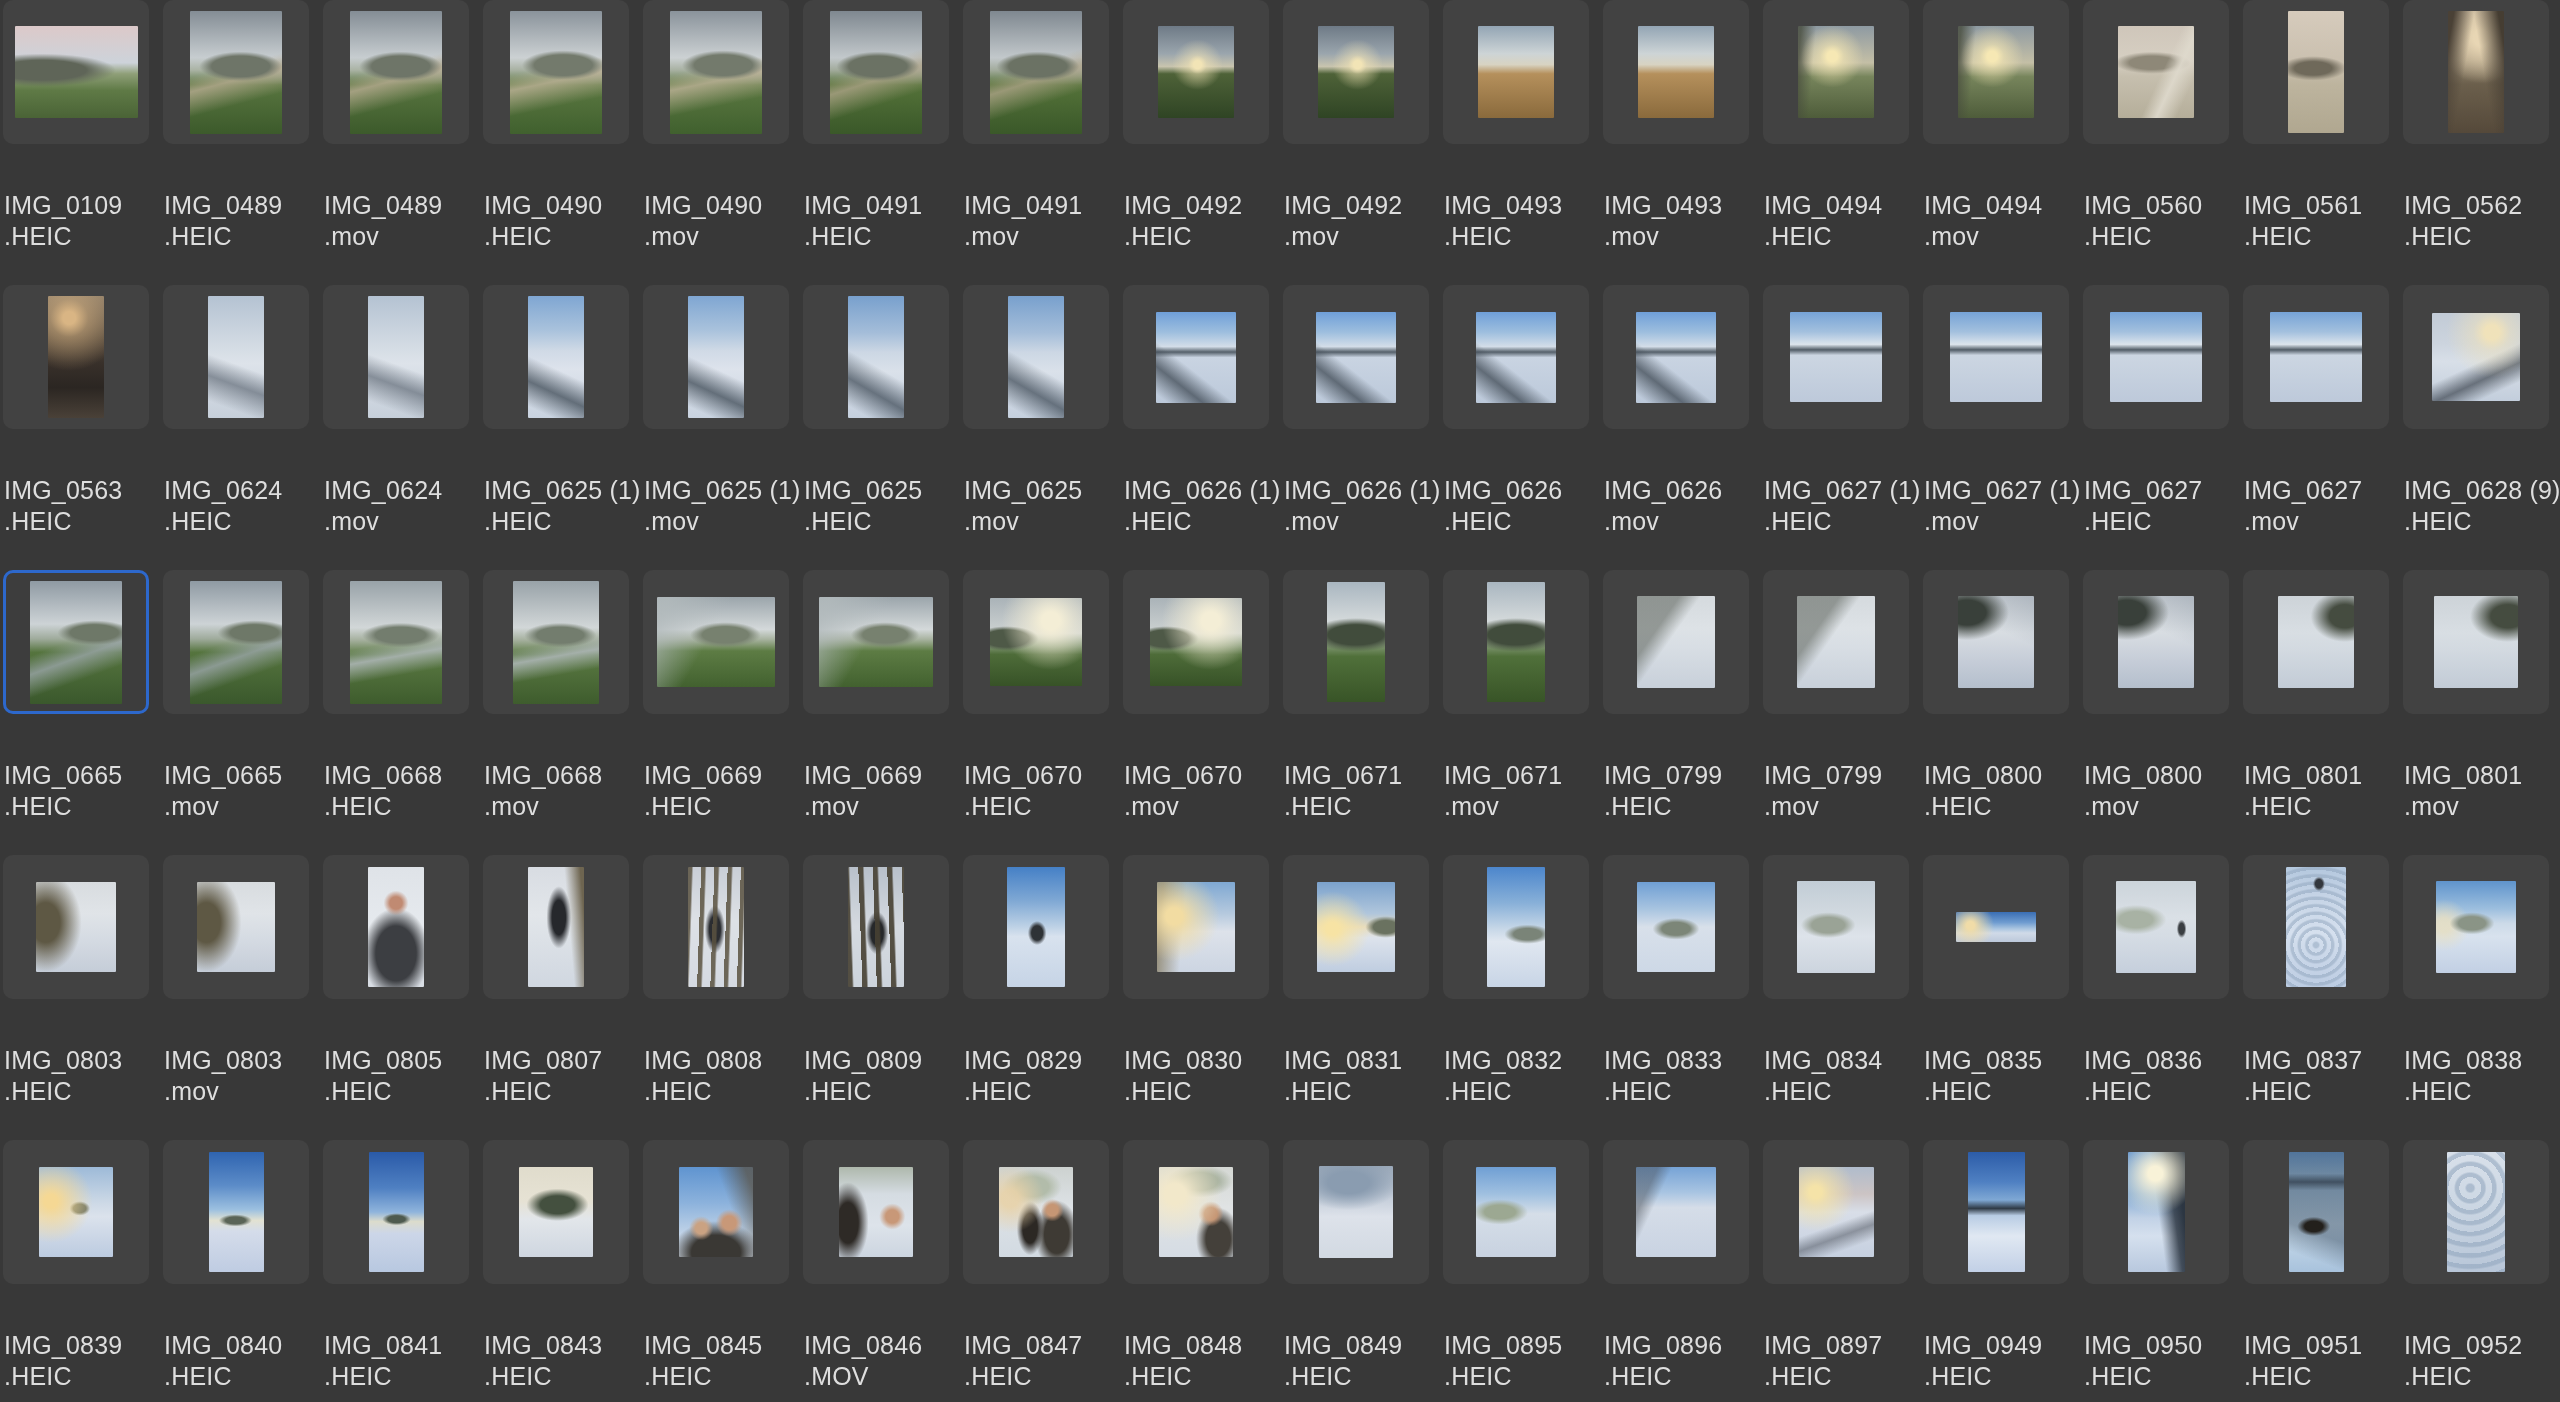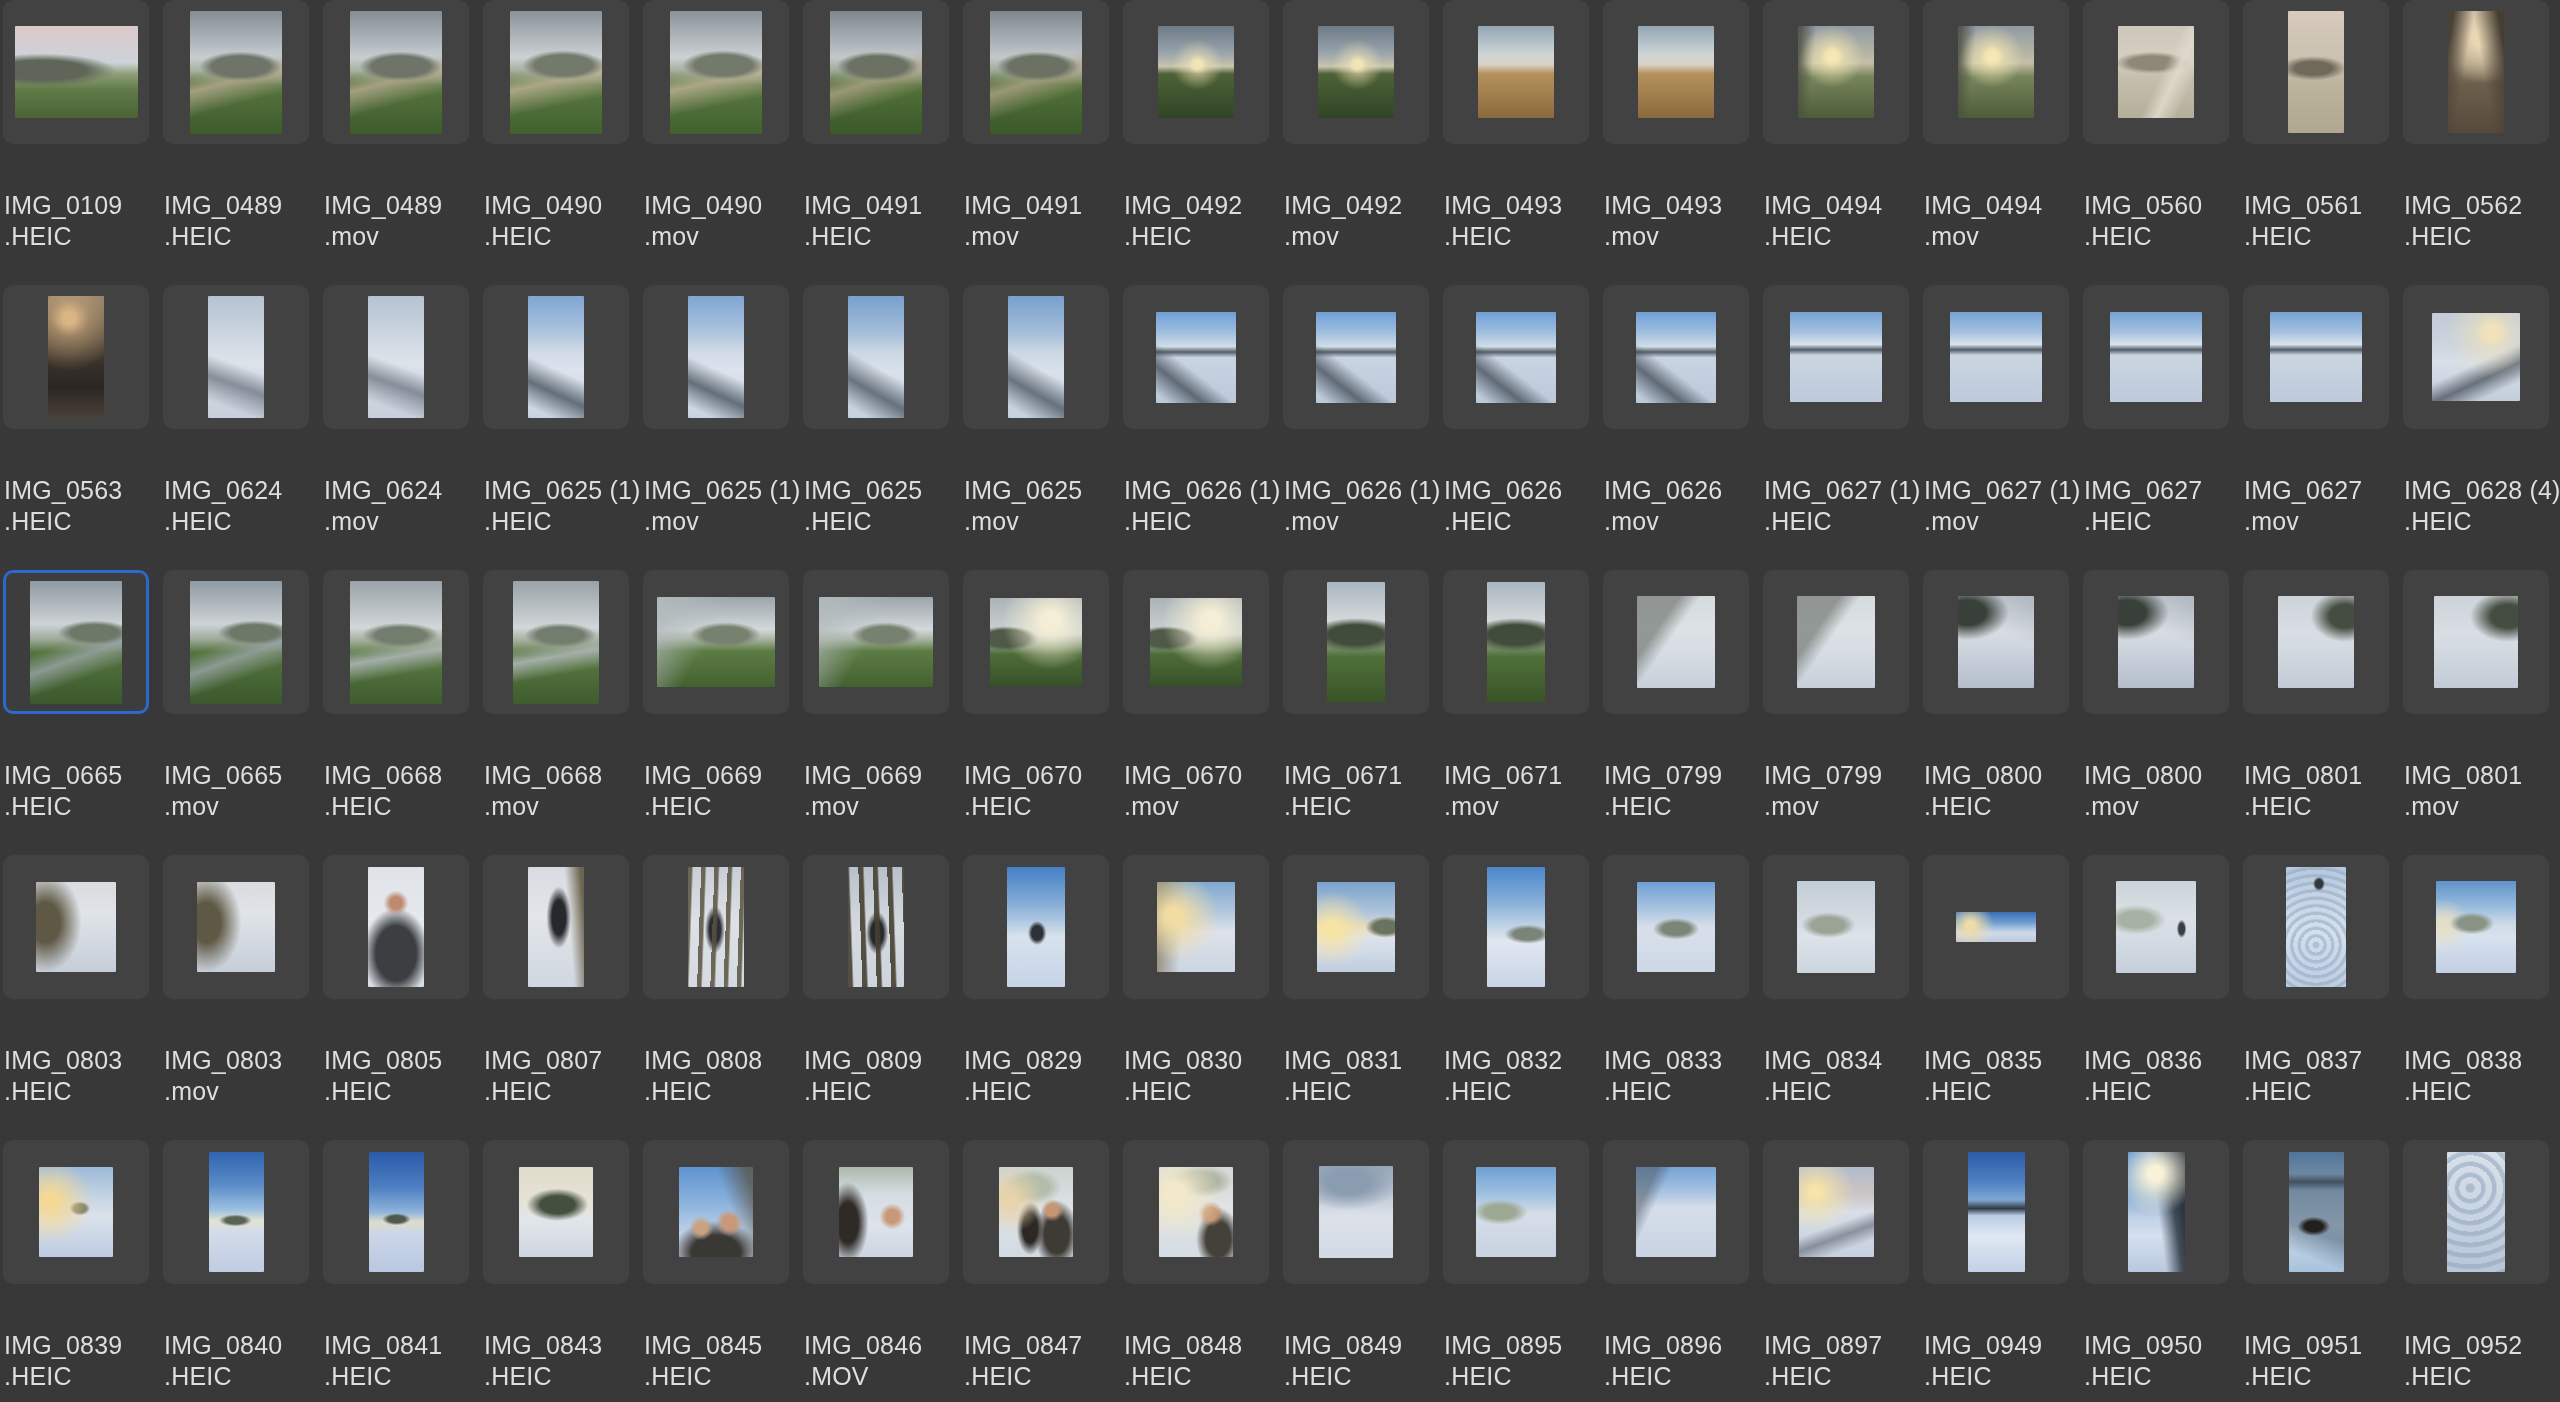--- a/index.html
+++ b/index.html
@@ -353,21 +353,21 @@
       <div>IMG_0627</div>
       <div>.mov</div>
     </div>
   </div>
 
   <div class="cell">
     <div class="card">
       <div class="thumb" style="width: 88px; height: 88px; background: radial-gradient(circle at 68% 22%, rgb(240, 226, 186) 8%, rgba(240, 226, 186, 0.5) 20%, rgba(240, 226, 186, 0) 50%), linear-gradient(155deg, rgba(62, 70, 80, 0) 55%, rgba(62, 70, 80, 0.7) 70%, rgba(62, 70, 80, 0) 85%), linear-gradient(rgb(194, 203, 214) 0%, rgb(204, 212, 222) 35%, rgb(216, 223, 232) 55%, rgb(195, 206, 220) 100%);"></div>
     </div>
     <div class="label">
-      <div>IMG_0628 (4)</div>
+      <div>IMG_0628 (9)</div>
       <div>.HEIC</div>
     </div>
   </div>
 
   <div class="cell">
     <div class="card selected">
       <div class="thumb" style="width: 92px; height: 123px; background: radial-gradient(40% 10% at 70% 42%, rgb(110, 120, 104) 65%, rgba(110, 120, 104, 0) 100%), linear-gradient(160deg, rgba(154, 165, 168, 0) 48%, rgba(154, 165, 168, 0.8) 60%, rgba(154, 165, 168, 0) 75%), linear-gradient(rgb(143, 154, 163) 0%, rgb(205, 211, 214) 35%, rgb(159, 171, 156) 47%, rgb(85, 116, 62) 58%, rgb(58, 88, 44) 100%);"></div>
     </div>
     <div class="label">
       <div>IMG_0665</div>

